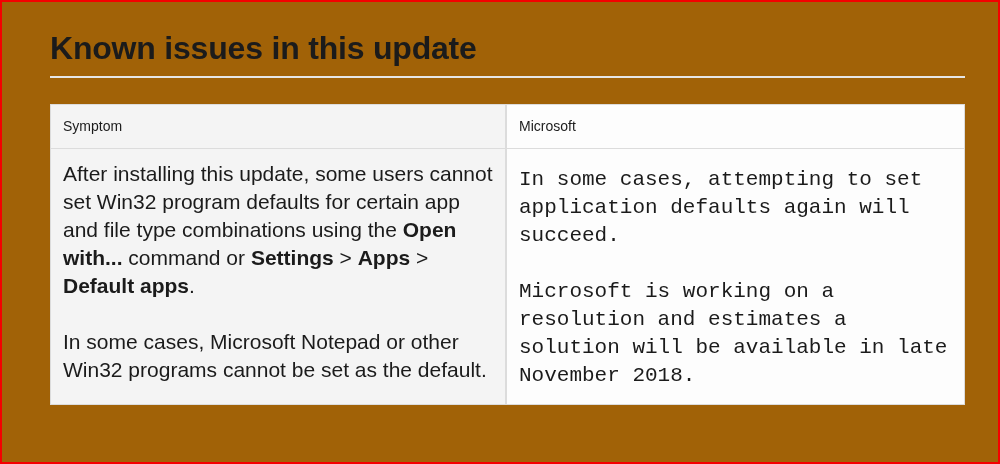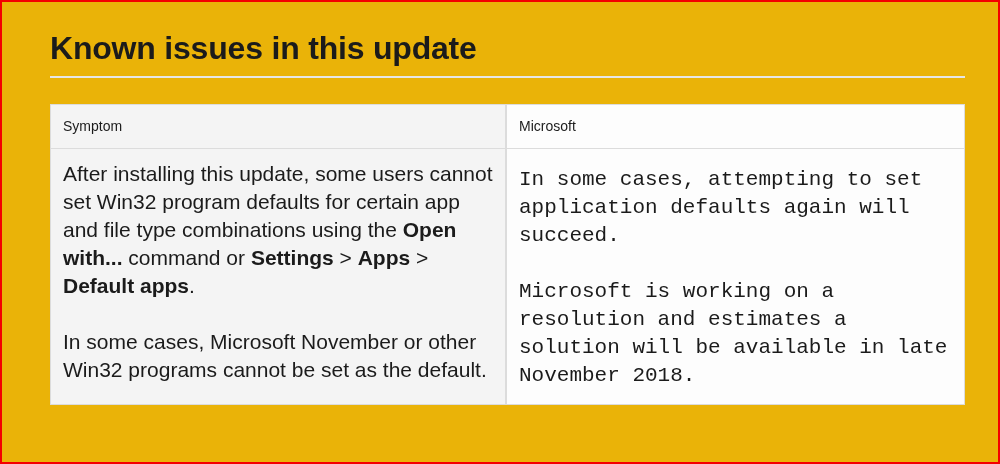--- a/index.html
+++ b/index.html
@@ -13,21 +13,21 @@
     background: #ffffff;
     font-family: "Liberation Sans", sans-serif;
     overflow: hidden;
   }
 
   #page-frame {
     box-sizing: border-box;
     width: 1000px;
     height: 464px;
     border: 2px solid #8b5cf6;
-    background: #eab308;
+    background: #a16207;
     position: relative;
   }
 
   #content {
     position: absolute;
     left: 48px;
     top: 0;
     width: 915px;
   }
 
@@ -124,21 +124,21 @@
       <thead>
         <tr>
           <th class="head-symptom">Symptom</th>
           <th class="head-workaround">Microsoft</th>
         </tr>
       </thead>
       <tbody>
         <tr>
           <td class="cell-symptom">
               <p class="cell-para"><span class="sep">After installing this update, some users cannot set Win32 program defaults for certain app and file type combinations using the </span><span class="strong">Open with...</span><span class="sep"> command or </span><span class="strong">Settings</span><span class="sep"> &gt; </span><span class="strong">Apps</span><span class="sep"> &gt; </span><span class="strong">Default apps</span><span class="sep">.</span></p>
-              <p class="cell-para"><span class="sep">In some cases, Microsoft November or other Win32 programs cannot be set as the default.</span></p>
+              <p class="cell-para"><span class="sep">In some cases, Microsoft Notepad or other Win32 programs cannot be set as the default.</span></p>
             </td>
           <td class="cell-workaround">
               <p class="cell-para"><span class="sep">In some cases, attempting to set application defaults again will succeed.</span></p>
               <p class="cell-para"><span class="sep">Microsoft is working on a resolution and estimates a solution will be available in late November 2018.</span></p>
             </td>
         </tr>
       </tbody>
     </table>
 
   </div>

